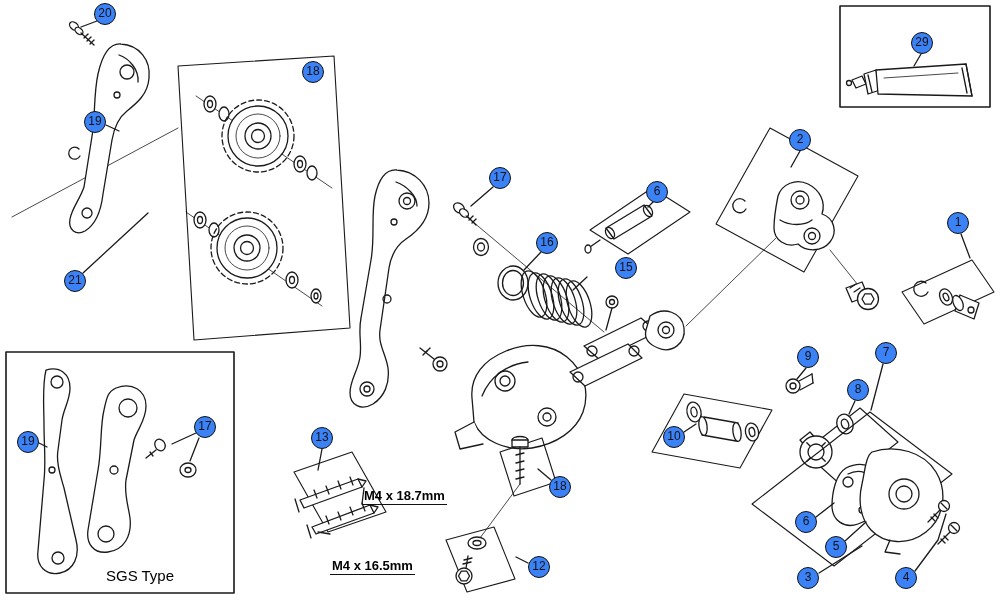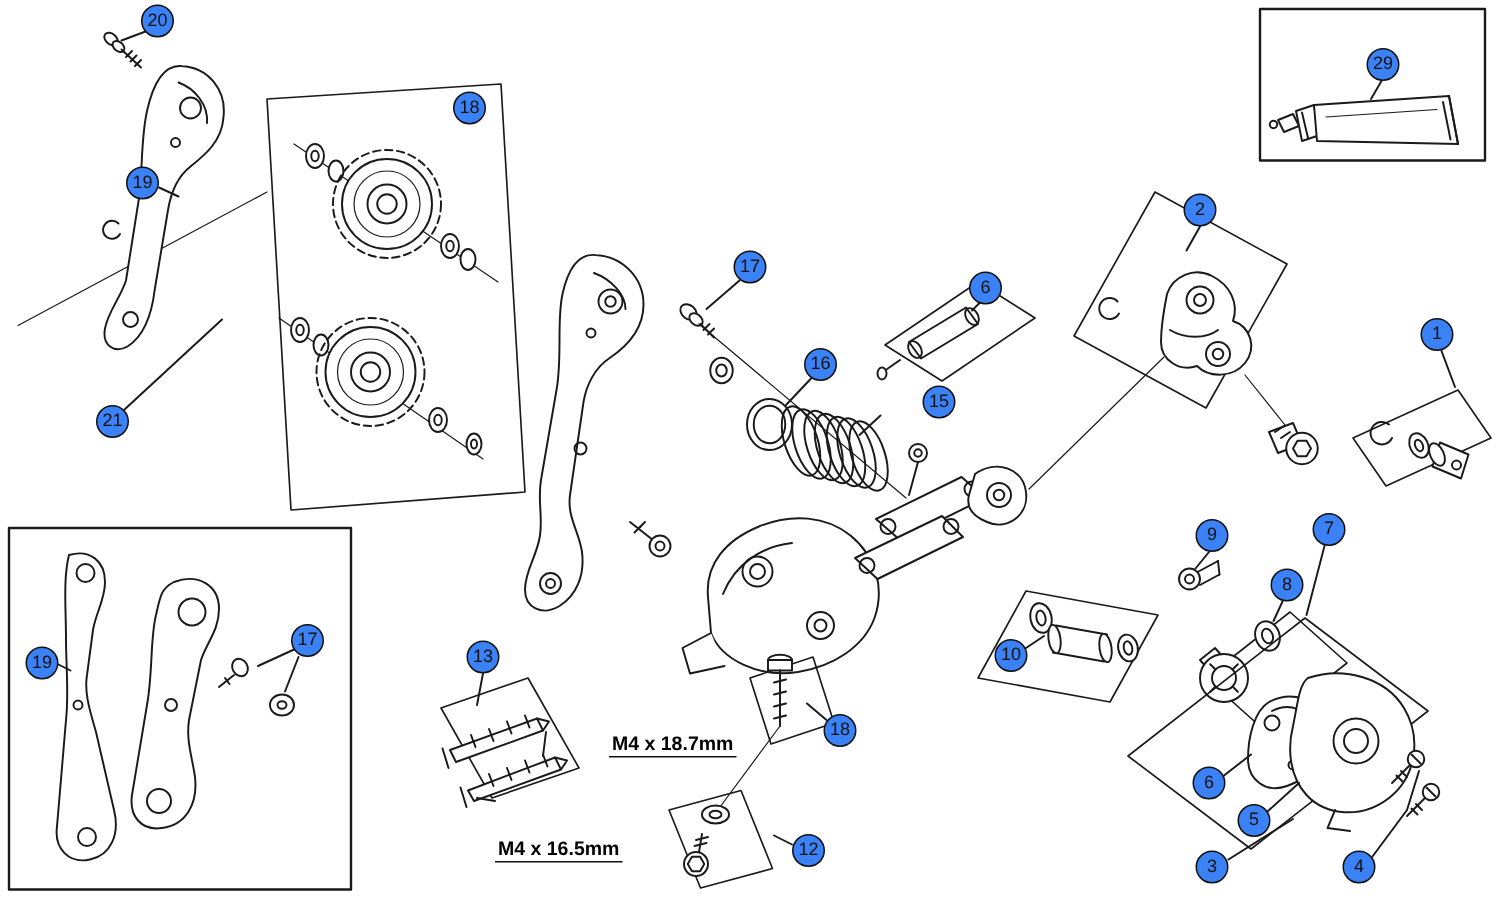--- a/index.html
+++ b/index.html
@@ -23,21 +23,21 @@
     border-radius:50%; background:#3b82f6; color:#111; font-size:12px;
     line-height:19px; text-align:center; transform:translate(-50%,-50%); z-index:5;
   }
   .box-title { position:absolute; color:#000; z-index:4; }
   #grease-title { left:840px; top:9px; width:152px; text-align:center; font-weight:bold; font-size:16px; }
   #sgs-label    { left:50px; top:567px; width:180px; text-align:center; font-size:15px; }
   .dim-label {
     position:absolute; font-size:13px; font-weight:bold; color:#000;
     border-bottom:1.4px solid #111; padding:0 2px 1px 2px; z-index:4;
   }
-  #dim1 { left:362px; top:488px;margin-left:44px; }
+  #dim1 { left:362px; top:488px; }
   #dim2 { left:330px; top:518px;margin-top:40px; }
 </style>
 </head>
 <body>
 
 <div id="stage">
 
 <svg width="1000" height="600" viewBox="0 0 1000 600">
 
   <g>
@@ -336,20 +336,21 @@
       <line x1="868" y1="75" x2="872" y2="92"></line>
       <polygon class="w" points="876,70 966,64 972,96 878,94"></polygon>
       <line x1="966" y1="64" x2="972" y2="96"></line>
       <line x1="962" y1="68" x2="967" y2="93"></line>
       <line class="thin" x1="884" y1="78" x2="958" y2="73"></line>
     </g>
   </g>
 
 </svg>
 
+<div class="box-title" id="sgs-label">SGS Type</div>
 <div class="dim-label" id="dim1">M4 x 18.7mm</div>
 <div class="dim-label" id="dim2">M4 x 16.5mm</div>
 
 <div class="callout" style="left:105px;top:14px">20</div>
 <div class="callout" style="left:313px;top:72px">18</div>
 <div class="callout" style="left:95px;top:122px">19</div>
 <div class="callout" style="left:800px;top:140px">2</div>
 <div class="callout" style="left:500px;top:178px">17</div>
 <div class="callout" style="left:657px;top:192px">6</div>
 <div class="callout" style="left:958px;top:223px">1</div>

